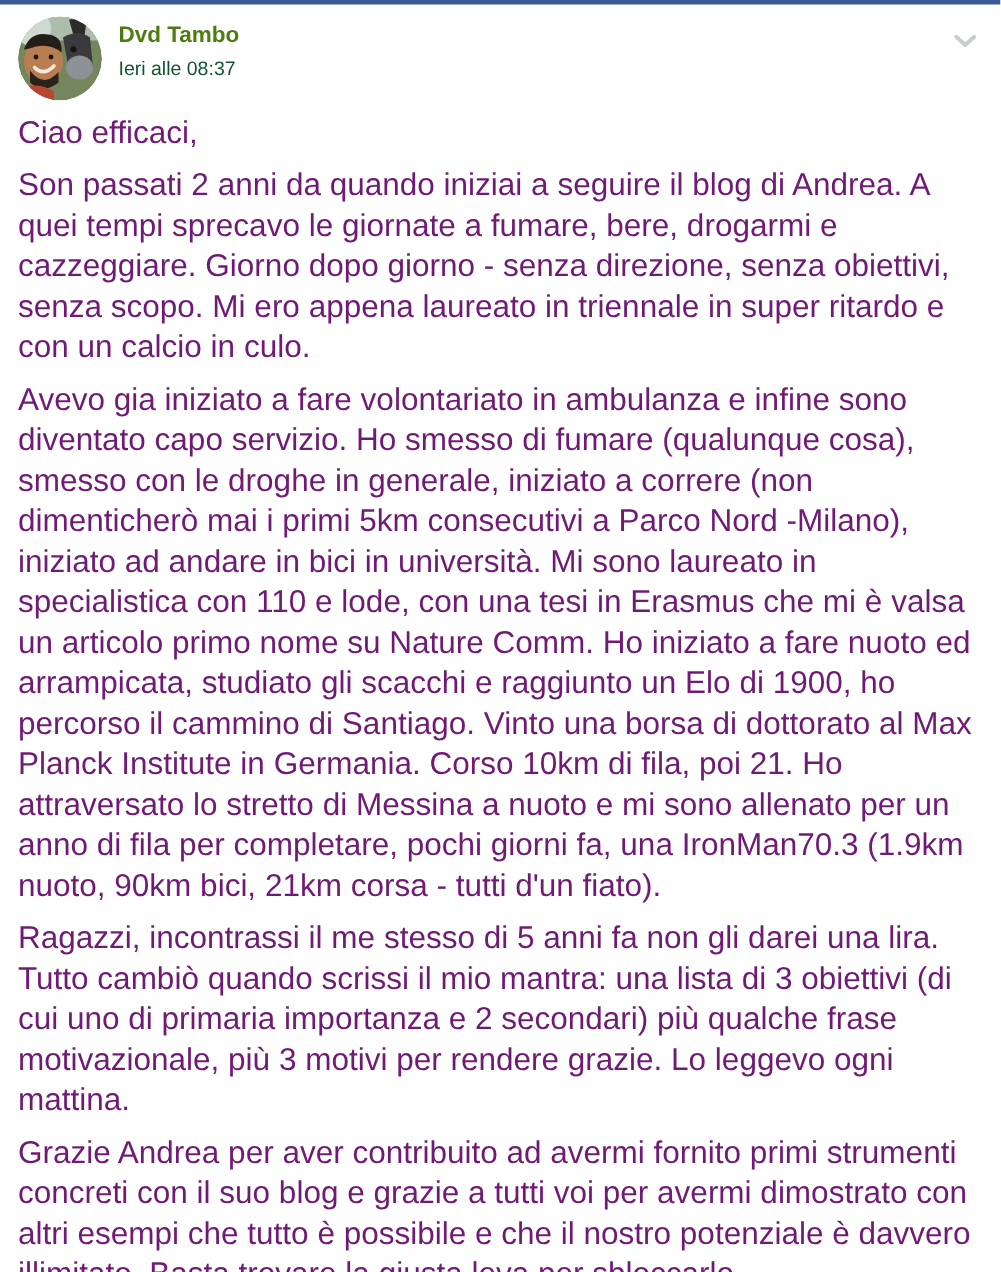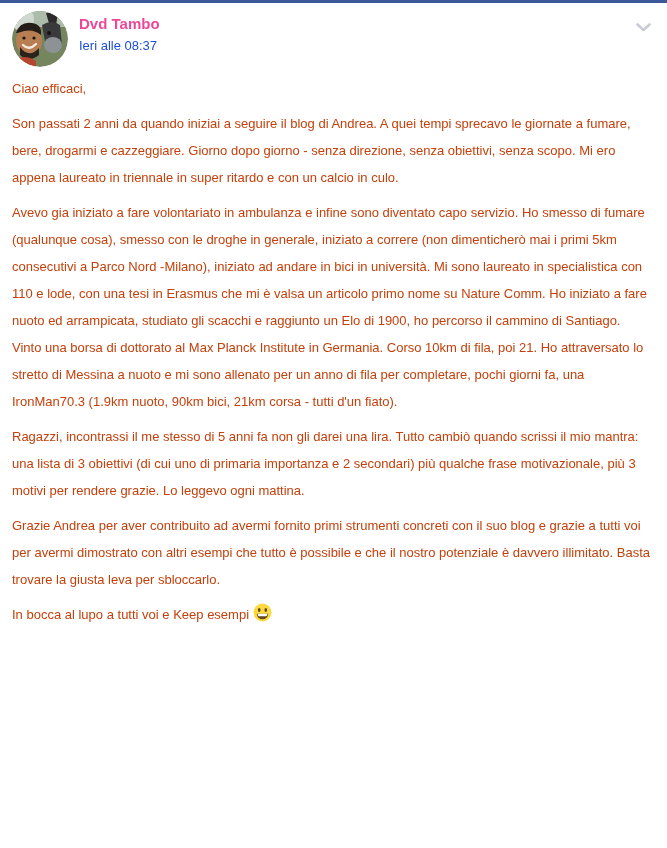--- a/index.html
+++ b/index.html
@@ -36,52 +36,52 @@
     overflow: hidden;
     flex: 0 0 56px;
     margin-right: 11px;
     cursor: pointer;
   }
   .avatar svg { display: block; }
   .header-meta {
     padding-top: 3px;
   }
   .author-name {
-    color: #ec4899;
+    color: #4d7c0f;
     font-weight: bold;
     font-size: 15px;
     line-height: 20px;
     text-decoration: none;
     cursor: pointer;
   }
   .timestamp {
-    color: #1d4ed8;
+    color: #14532d;
     font-size: 13px;
     line-height: 18px;
     margin-top: 3px;
     cursor: pointer;
   }
   .chevron-btn {
     position: absolute;
     top: 6px;
     right: 0px;
     width: 20px;
     height: 20px;
     display: flex;
     align-items: center;
     justify-content: center;
     cursor: pointer;
     background: transparent;
     border: none;
     padding: 0;
   }
   .post-body p {
-    font-size: 13px;
+    font-size: 21px;
     line-height: 27px;
-    color: #c2410c;
+    color: #701a75;
     margin: 0 0 8px 0;
     letter-spacing: 0;
   }
   .emoji {
     display: inline-block;
     vertical-align: -3px;
     margin-left: 4px;
   }
 </style>
 </head>

